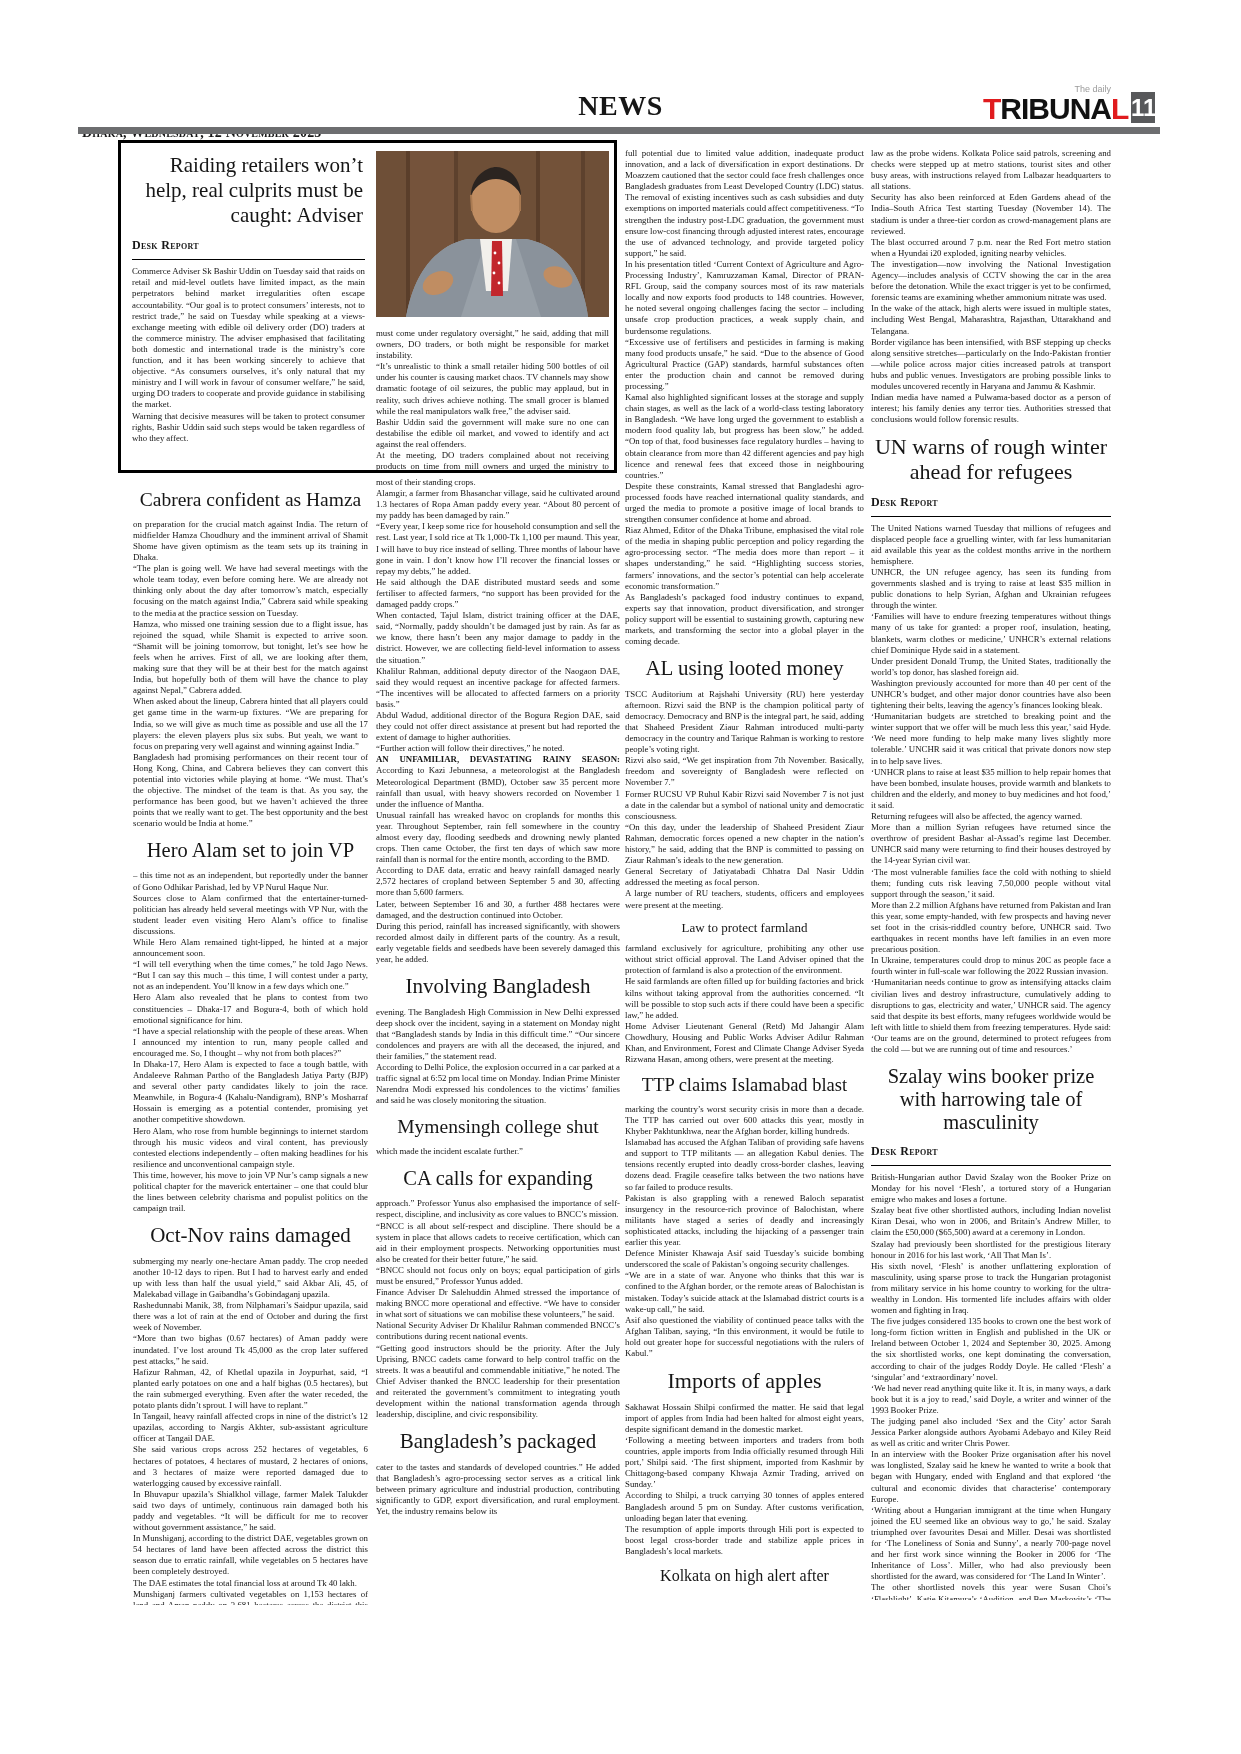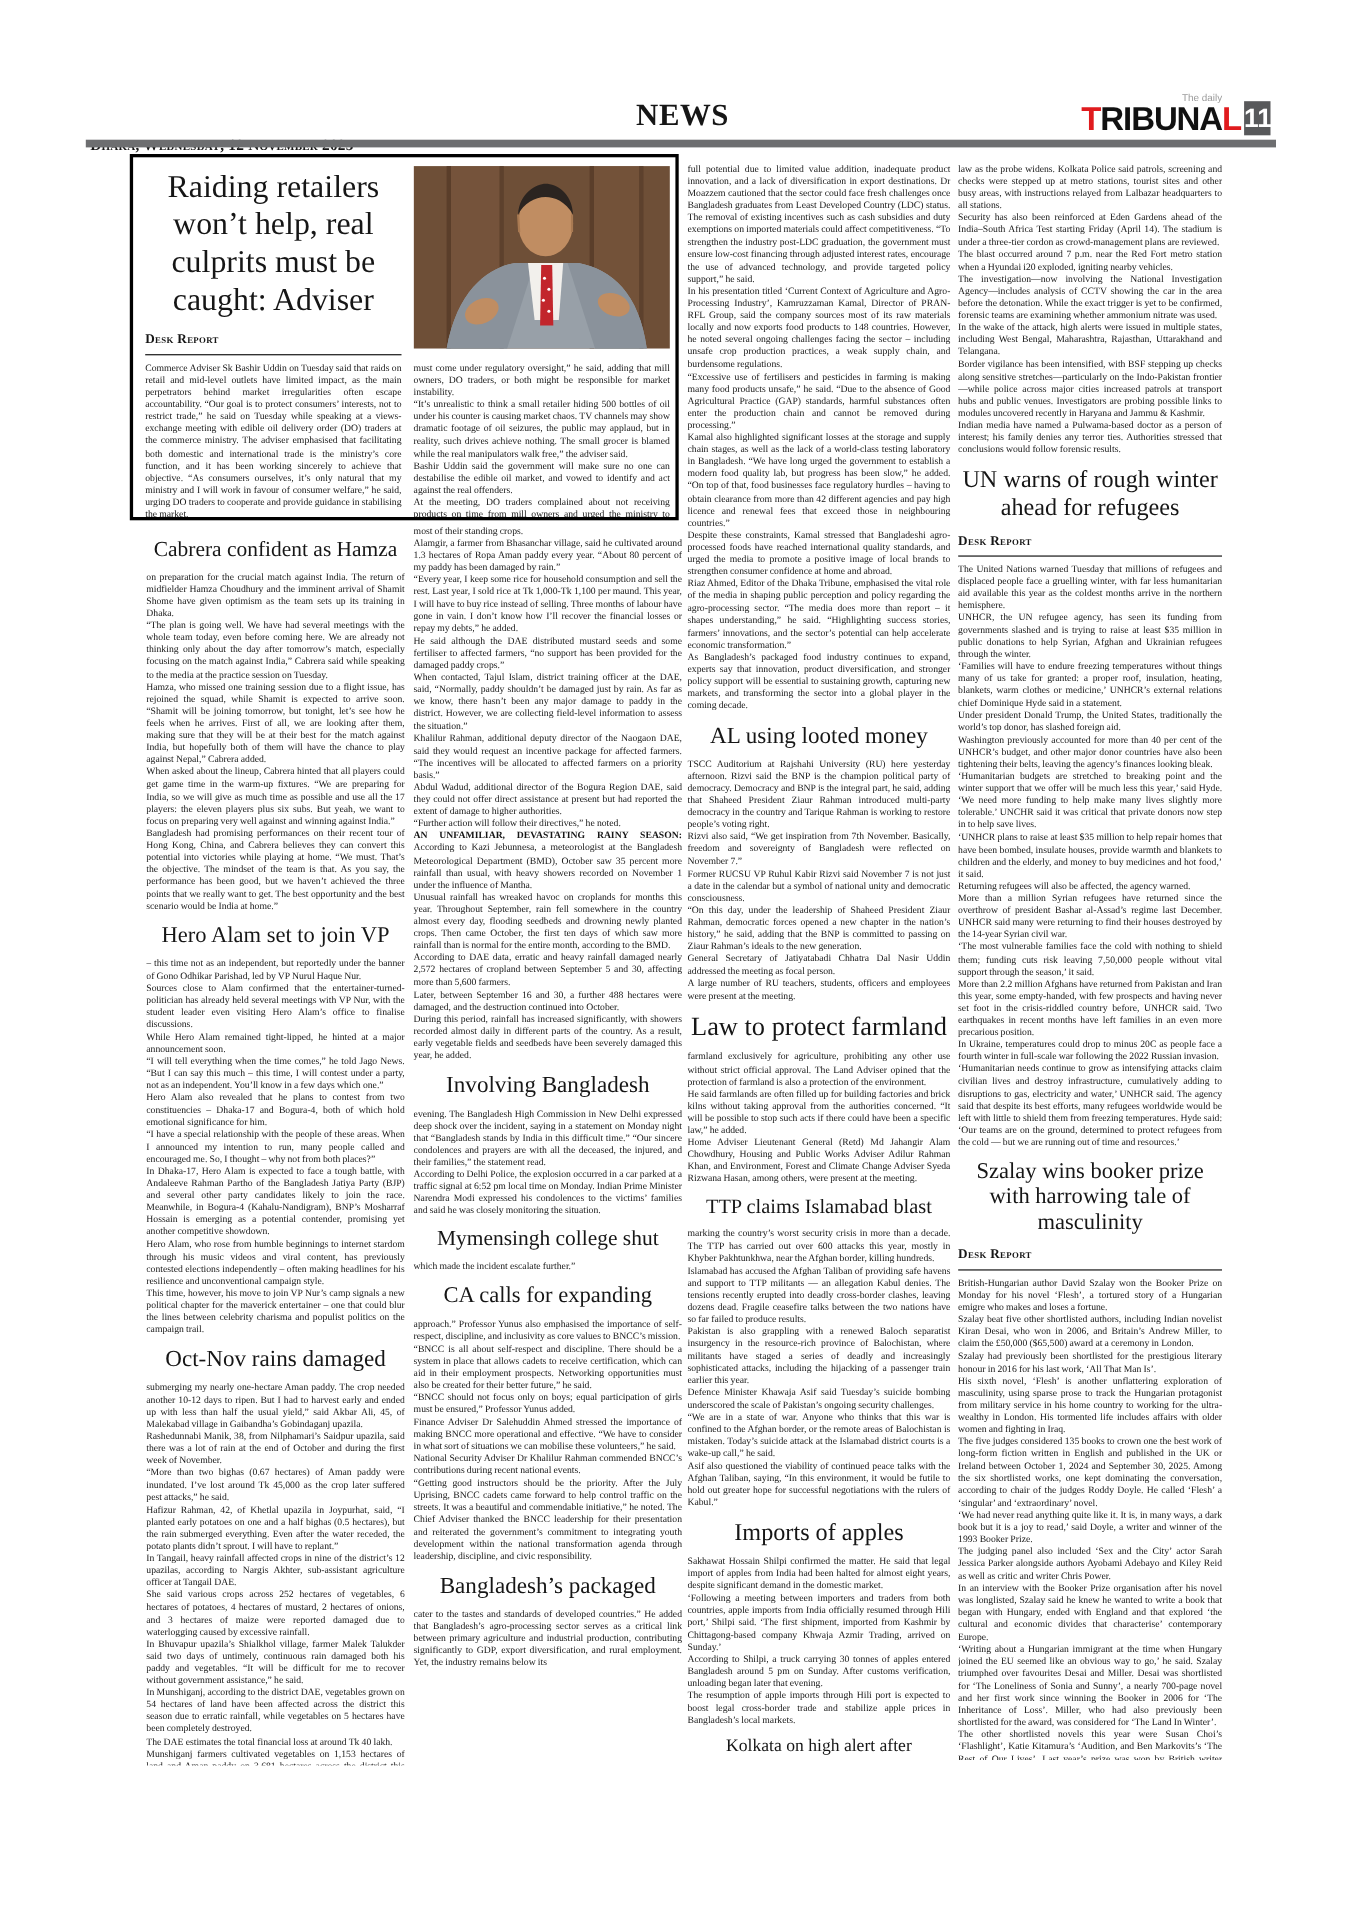--- a/index.html
+++ b/index.html
@@ -17,21 +17,21 @@
   .mh-brand .red{color:#e01b1e;}
   .mh-pagenum{position:absolute;right:8px;top:6px;width:24px;height:31px;background:#58595b;
               color:#fff;font-weight:bold;font-size:24px;text-align:center;line-height:31px;}
   .mh-bar{position:absolute;left:78px;top:127px;width:1082px;height:7px;background:#6d6e70;}
   
   .lead-box{position:absolute;left:118px;top:140px;width:499px;height:333px;border:3px solid #000;
             box-sizing:border-box;padding:8px 11px;overflow:hidden;}
   .lead-inner{display:flex;gap:11px;}
   .lead-l{width:233px;flex:none;}
   .lead-r{width:233px;flex:none;}
-  .lead-h{font-size:29px;line-height:1.18;text-align:center;margin:2px 2px 9px 2px;}
+  .lead-h{font-size:21px;line-height:1.18;text-align:right;margin:2px 2px 9px 2px;}
   .photo{width:233px;height:166px;margin-bottom:7px;}
   
   .byline{font-variant:small-caps;font-weight:bold;font-size:12px;letter-spacing:.3px;
           border-bottom:1.6px solid #000;padding:2px 0 6px 0;margin:0 0 6px 0;}
   
   .col{position:absolute;overflow:hidden;}
   .col-1{left:133px;top:479px;width:235px;height:1126px;}
   .col-2{left:376px;top:477px;width:244px;height:1122px;}
   .col-3{left:625px;top:148px;width:239px;height:1448px;}
   .col-4{left:871px;top:148px;width:240px;height:1452px;}
@@ -164,41 +164,41 @@
       <p>Despite these constraints, Kamal stressed that Bangladeshi agro-processed foods have reached international quality standards, and urged the media to promote a positive image of local brands to strengthen consumer confidence at home and abroad.</p>
       <p>Riaz Ahmed, Editor of the Dhaka Tribune, emphasised the vital role of the media in shaping public perception and policy regarding the agro-processing sector. “The media does more than report – it shapes understanding,” he said. “Highlighting success stories, farmers’ innovations, and the sector’s potential can help accelerate economic transformation.”</p>
       <p>As Bangladesh’s packaged food industry continues to expand, experts say that innovation, product diversification, and stronger policy support will be essential to sustaining growth, capturing new markets, and transforming the sector into a global player in the coming decade.</p>
       <div class="art-h" style="font-size: 21px;">AL using looted money</div>
       <p>TSCC Auditorium at Rajshahi University (RU) here yesterday afternoon. Rizvi said the BNP is the champion political party of democracy. Democracy and BNP is the integral part, he said, adding that Shaheed President Ziaur Rahman introduced multi-party democracy in the country and Tarique Rahman is working to restore people’s voting right.</p>
       <p>Rizvi also said, “We get inspiration from 7th November. Basically, freedom and sovereignty of Bangladesh were reflected on November 7.”</p>
       <p>Former RUCSU VP Ruhul Kabir Rizvi said November 7 is not just a date in the calendar but a symbol of national unity and democratic consciousness.</p>
       <p>“On this day, under the leadership of Shaheed President Ziaur Rahman, democratic forces opened a new chapter in the nation’s history,” he said, adding that the BNP is committed to passing on Ziaur Rahman’s ideals to the new generation.</p>
       <p>General Secretary of Jatiyatabadi Chhatra Dal Nasir Uddin addressed the meeting as focal person.</p>
       <p>A large number of RU teachers, students, officers and employees were present at the meeting.</p>
-      <div class="art-h" style="font-size: 24px;">Law to protect farmland</div>
+      <div class="art-h" style="font-size: 13px;">Law to protect farmland</div>
       <p>farmland exclusively for agriculture, prohibiting any other use without strict official approval. The Land Adviser opined that the protection of farmland is also a protection of the environment.</p>
       <p>He said farmlands are often filled up for building factories and brick kilns without taking approval from the authorities concerned. “It will be possible to stop such acts if there could have been a specific law,” he added.</p>
       <p>Home Adviser Lieutenant General (Retd) Md Jahangir Alam Chowdhury, Housing and Public Works Adviser Adilur Rahman Khan, and Environment, Forest and Climate Change Adviser Syeda Rizwana Hasan, among others, were present at the meeting.</p>
       <div class="art-h" style="font-size: 18.5px;">TTP claims Islamabad blast</div>
       <p>marking the country’s worst security crisis in more than a decade. The TTP has carried out over 600 attacks this year, mostly in Khyber Pakhtunkhwa, near the Afghan border, killing hundreds.</p>
       <p>Islamabad has accused the Afghan Taliban of providing safe havens and support to TTP militants — an allegation Kabul denies. The tensions recently erupted into deadly cross-border clashes, leaving dozens dead. Fragile ceasefire talks between the two nations have so far failed to produce results.</p>
       <p>Pakistan is also grappling with a renewed Baloch separatist insurgency in the resource-rich province of Balochistan, where militants have staged a series of deadly and increasingly sophisticated attacks, including the hijacking of a passenger train earlier this year.</p>
       <p>Defence Minister Khawaja Asif said Tuesday’s suicide bombing underscored the scale of Pakistan’s ongoing security challenges.</p>
       <p>“We are in a state of war. Anyone who thinks that this war is confined to the Afghan border, or the remote areas of Balochistan is mistaken. Today’s suicide attack at the Islamabad district courts is a wake-up call,” he said.</p>
       <p>Asif also questioned the viability of continued peace talks with the Afghan Taliban, saying, “In this environment, it would be futile to hold out greater hope for successful negotiations with the rulers of Kabul.”</p>
       <div class="art-h" style="font-size: 22px;">Imports of apples</div>
       <p>Sakhawat Hossain Shilpi confirmed the matter. He said that legal import of apples from India had been halted for almost eight years, despite significant demand in the domestic market.</p>
       <p>‘Following a meeting between importers and traders from both countries, apple imports from India officially resumed through Hili port,’ Shilpi said. ‘The first shipment, imported from Kashmir by Chittagong-based company Khwaja Azmir Trading, arrived on Sunday.’</p>
       <p>According to Shilpi, a truck carrying 30 tonnes of apples entered Bangladesh around 5 pm on Sunday. After customs verification, unloading began later that evening.</p>
       <p>The resumption of apple imports through Hili port is expected to boost legal cross-border trade and stabilize apple prices in Bangladesh’s local markets.</p>
       <div class="art-h" style="font-size: 16px;">Kolkata on high alert after</div>
     </div>
   <div class="col col-4">
       <p>law as the probe widens. Kolkata Police said patrols, screening and checks were stepped up at metro stations, tourist sites and other busy areas, with instructions relayed from Lalbazar headquarters to all stations.</p>
-      <p>Security has also been reinforced at Eden Gardens ahead of the India–South Africa Test starting Friday (April 14). The stadium is under a three-tier cordon as crowd-management plans are reviewed.</p>
+      <p>Security has also been reinforced at Eden Gardens ahead of the India–South Africa Test starting Tuesday (November 14). The stadium is under a three-tier cordon as crowd-management plans are reviewed.</p>
       <p>The blast occurred around 7 p.m. near the Red Fort metro station when a Hyundai i20 exploded, igniting nearby vehicles.</p>
       <p>The investigation—now involving the National Investigation Agency—includes analysis of CCTV showing the car in the area before the detonation. While the exact trigger is yet to be confirmed, forensic teams are examining whether ammonium nitrate was used.</p>
       <p>In the wake of the attack, high alerts were issued in multiple states, including West Bengal, Maharashtra, Rajasthan, Uttarakhand and Telangana.</p>
       <p>Border vigilance has been intensified, with BSF stepping up checks along sensitive stretches—particularly on the Indo-Pakistan frontier—while police across major cities increased patrols at transport hubs and public venues. Investigators are probing possible links to modules uncovered recently in Haryana and Jammu &amp; Kashmir.</p>
       <p>Indian media have named a Pulwama-based doctor as a person of interest; his family denies any terror ties. Authorities stressed that conclusions would follow forensic results.</p>
       <div class="art-h" style="font-size: 22px;">UN warns of rough winter ahead for refugees</div>
       <div class="byline">Desk Report</div>
       <p>The United Nations warned Tuesday that millions of refugees and displaced people face a gruelling winter, with far less humanitarian aid available this year as the coldest months arrive in the northern hemisphere.</p>
       <p>UNHCR, the UN refugee agency, has seen its funding from governments slashed and is trying to raise at least $35 million in public donations to help Syrian, Afghan and Ukrainian refugees through the winter.</p>
       <p>‘Families will have to endure freezing temperatures without things many of us take for granted: a proper roof, insulation, heating, blankets, warm clothes or medicine,’ UNHCR’s external relations chief Dominique Hyde said in a statement.</p>

